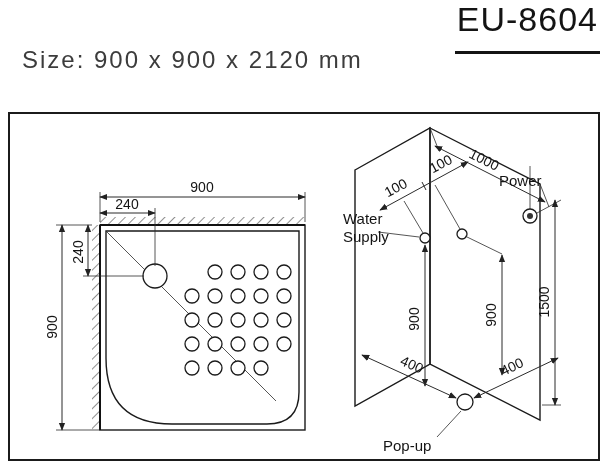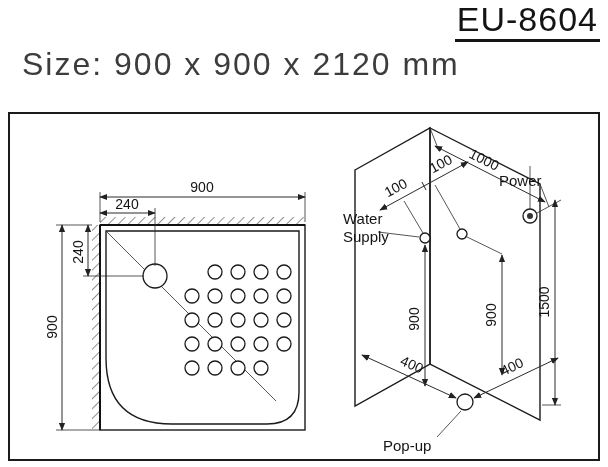--- a/index.html
+++ b/index.html
@@ -1,25 +1,25 @@
 <!DOCTYPE html>
 <html><head>
 <meta charset="utf-8">
 <style>
   * { margin:0; padding:0; box-sizing:border-box; }
   html,body { width:608px; height:467px; background:#ffffff; overflow:hidden;
               font-family:"Liberation Sans", sans-serif; position:relative; }
   .model-number {
     position:absolute; top:2px; right:8px;
     font-size:34px; letter-spacing:1px; color:#141414;
-    border-bottom:3px solid #141414; padding:0 2px 1px 2px; line-height:1.05;text-align:center;
+    border-bottom:3px solid #141414; padding:0 2px 13px 2px; line-height:1.05;text-align:center;
   }
   .size-label {
     position:absolute; top:46px; left:22px;
-    font-size:32px; letter-spacing:2px; color:#3c3c3c; white-space:nowrap;
+    font-size:24px; letter-spacing:2px; color:#3c3c3c; white-space:nowrap;
   }
   .drawing-frame {
     position:absolute; left:8px; top:112px; width:592px; height:349px;
     border:2px solid #1b1b1b; background:#fff;
   }
   svg { display:block; }
   .med   { stroke:#1a1a1a; stroke-width:1.4; fill:none; }
   .wall  { stroke:#111;    stroke-width:2;   fill:none; }
   .dimln { stroke:#2b2b2b; stroke-width:1;   fill:none; }
   .thin  { stroke:#2b2b2b; stroke-width:0.8; fill:none; }

